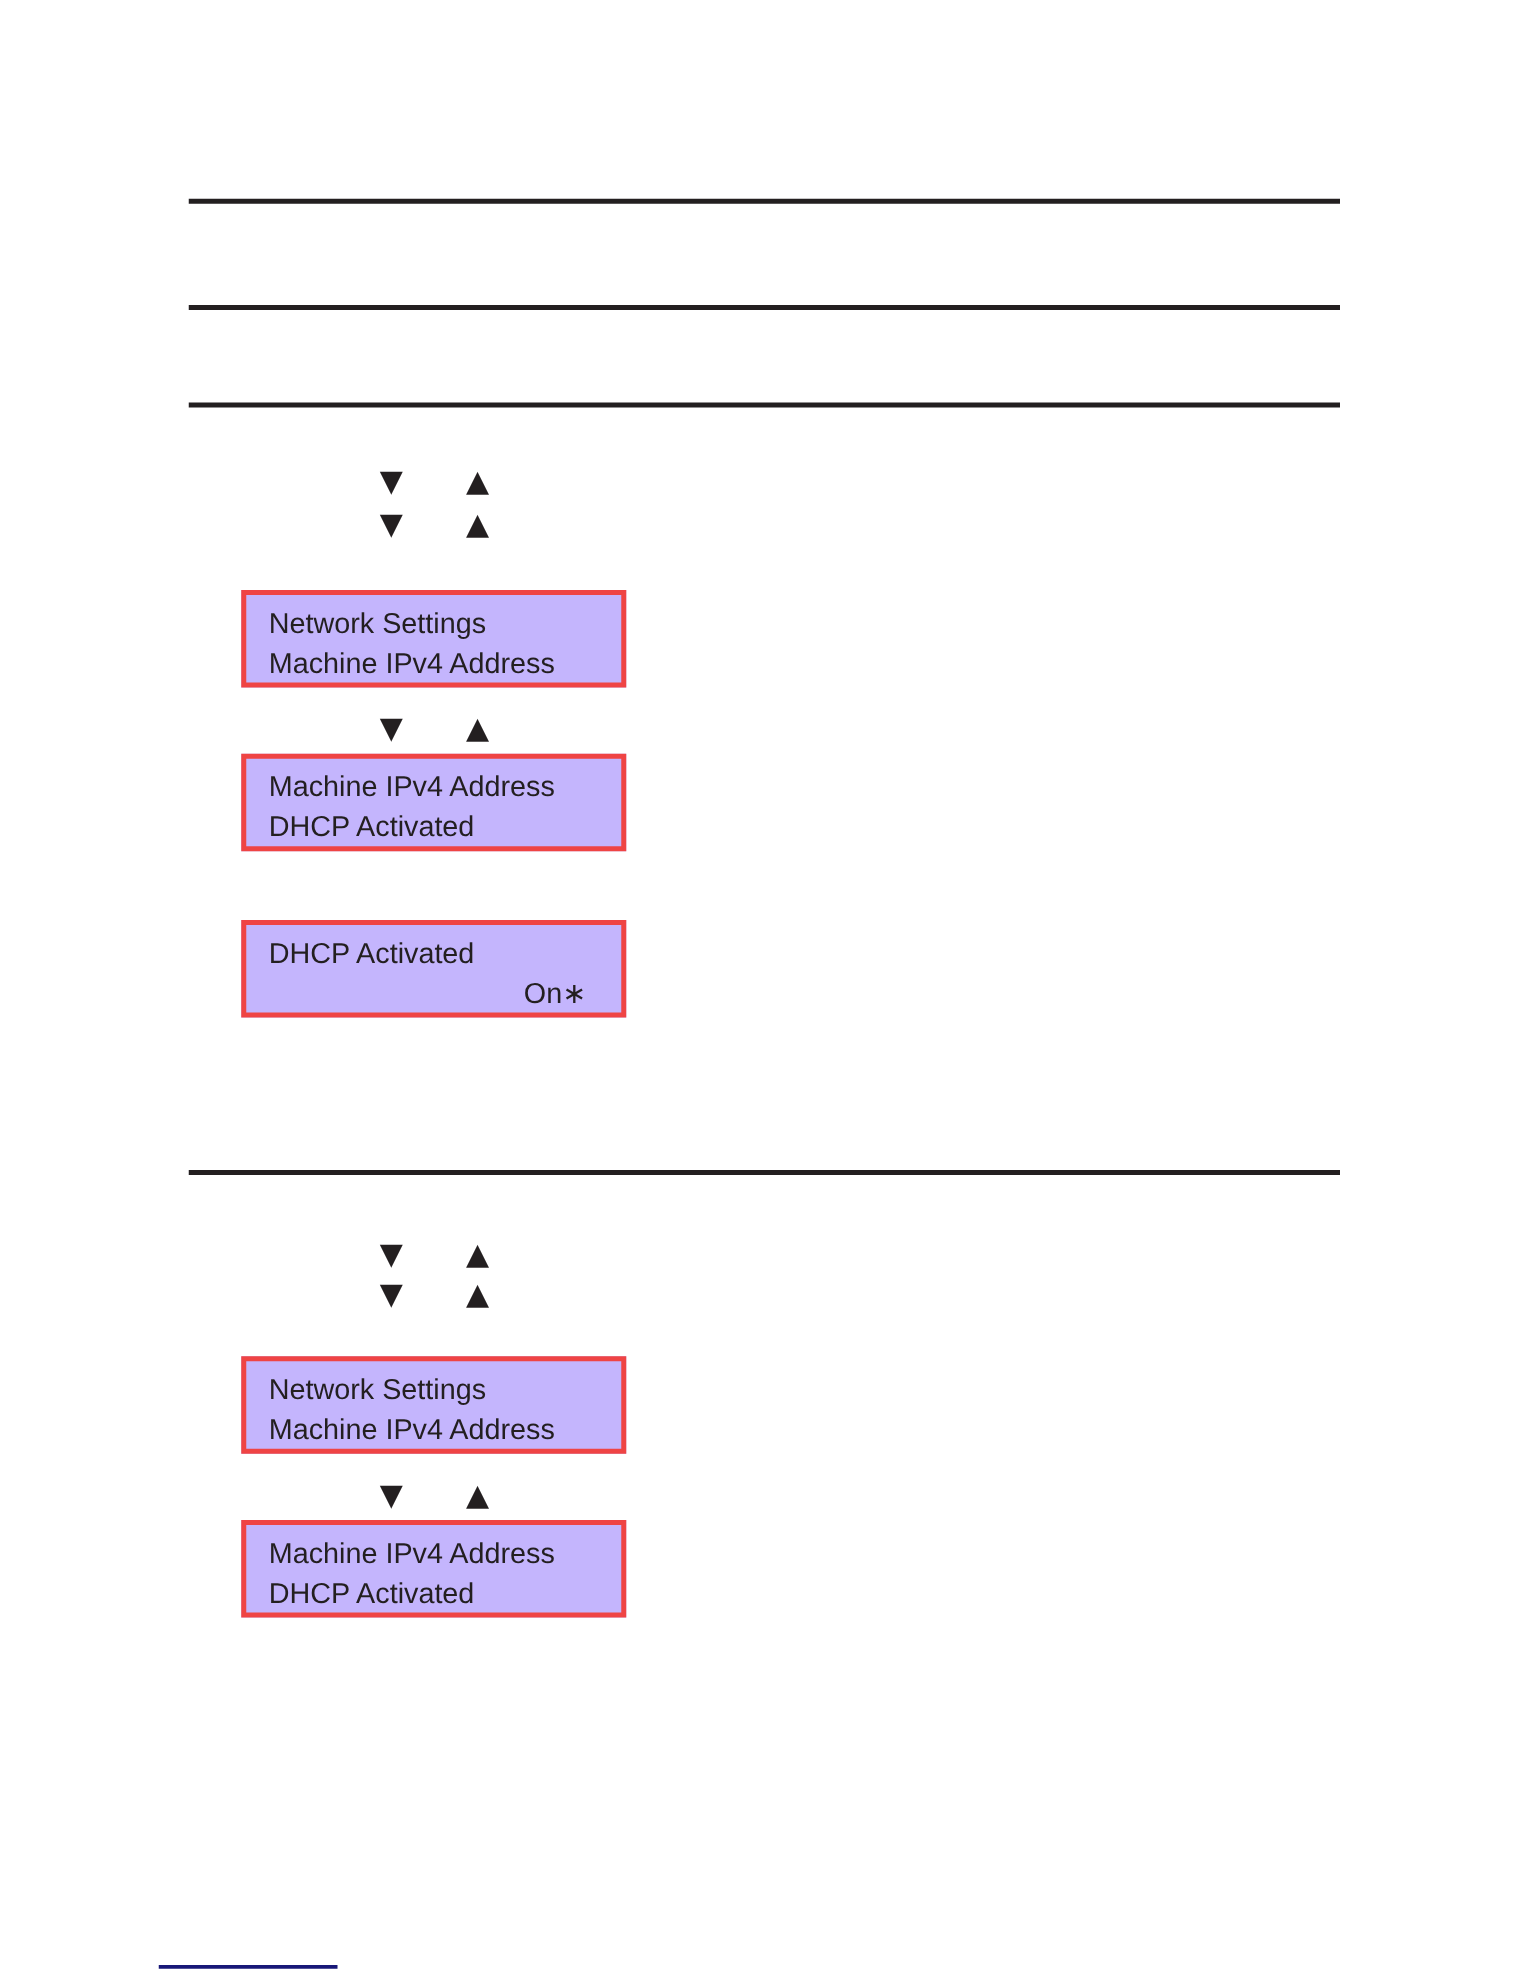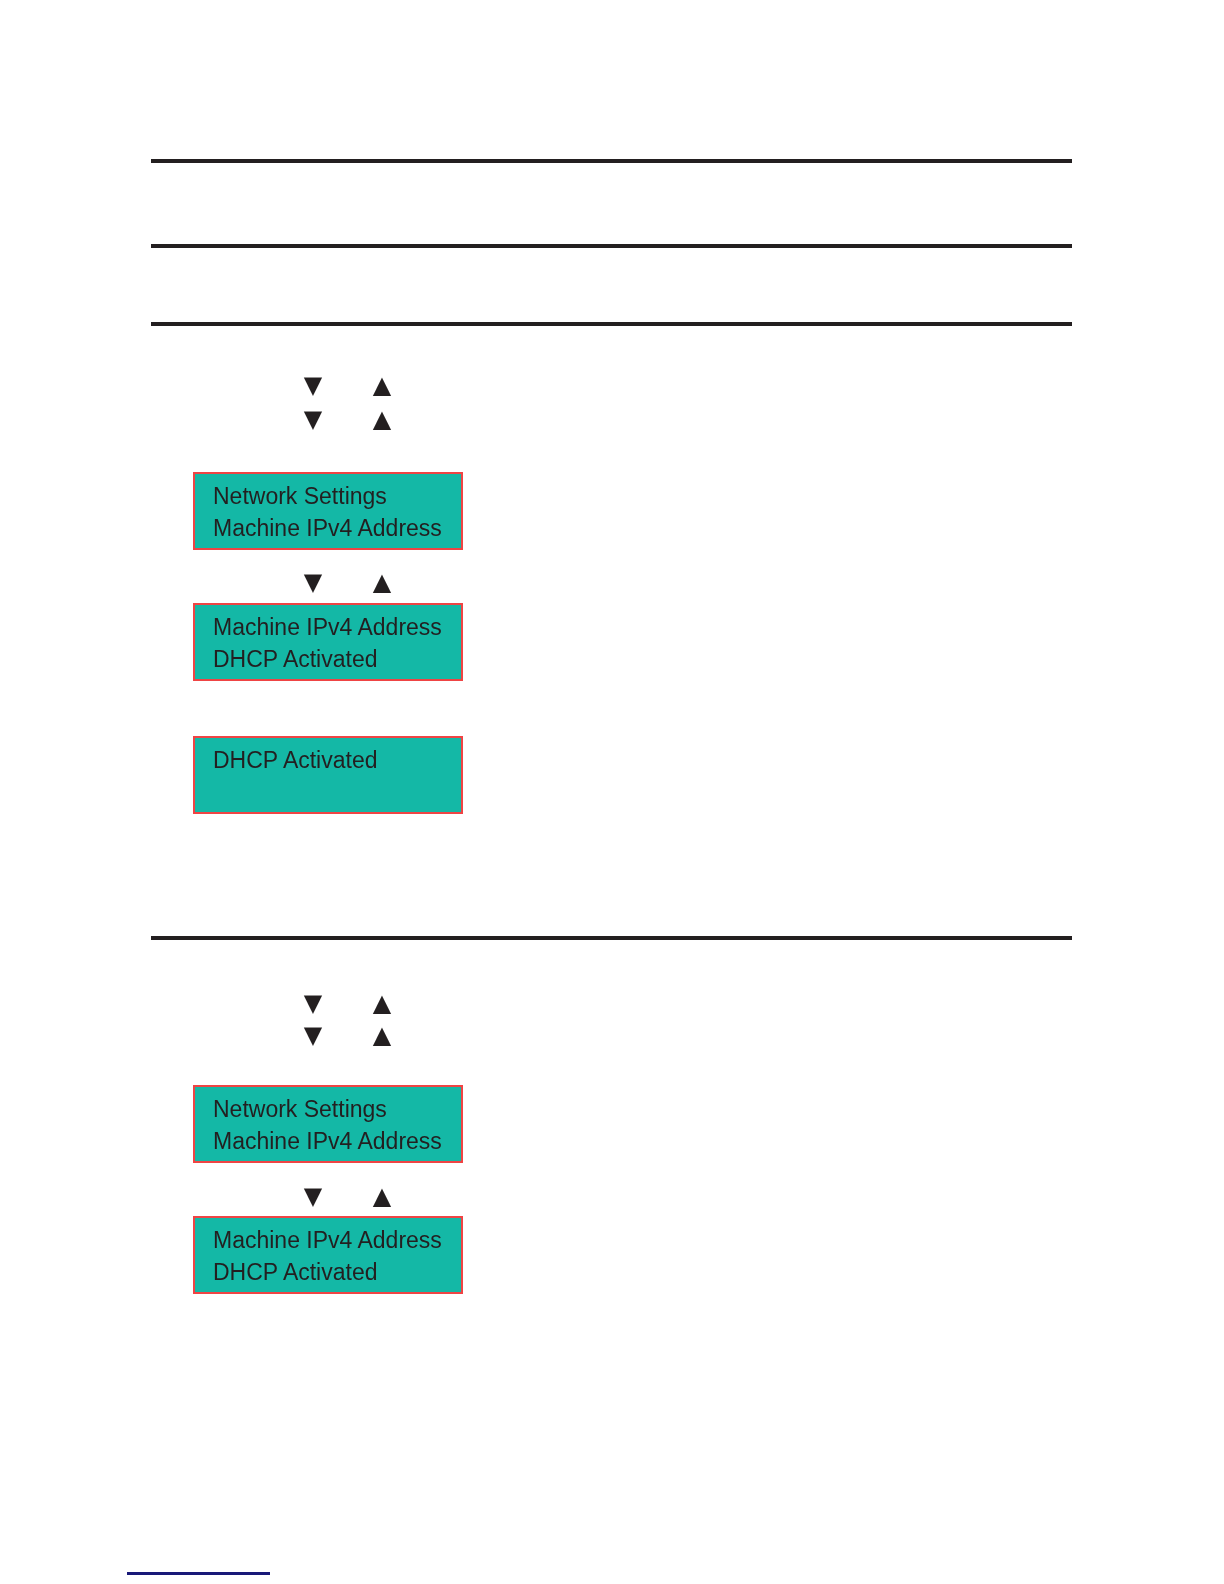--- a/index.html
+++ b/index.html
@@ -46,25 +46,25 @@
   .row-1 { top: 373px; }
   .row-2 { top: 407px; }
   .row-3 { top: 570px; }
   .row-4 { top: 991px; }
   .row-5 { top: 1023px; }
   .row-6 { top: 1184px; }
 
   .lcd-box {
     position: absolute;
     left: 193px;
-    width: 270px;
+    width: 308px;
     height: 78px;
-    border: 2px solid #ef4444;
+    border: 4px solid #ef4444;
     box-sizing: border-box;
-    background: #14b8a6;
+    background: #c4b5fd;
     padding-top: 6px;
   }
   .box-1 { top: 472px; }
   .box-2 { top: 603px; }
   .box-3 { top: 736px; }
   .box-4 { top: 1085px; }
   .box-5 { top: 1216px; }
 
   .lcd-line {
     font-size: 23px;
@@ -116,20 +116,21 @@
     <span class="arrow">▲</span>
   </div>
 
   <div class="lcd-box box-2">
     <div class="lcd-line">Machine IPv4 Address</div>
     <div class="lcd-line">DHCP Activated</div>
   </div>
 
   <div class="lcd-box box-3">
     <div class="lcd-line">DHCP Activated</div>
+    <div class="lcd-line lcd-value">On∗</div>
   </div>
 
   <div class="hr hr-4"></div>
 
   <div class="arrow-row row-4">
     <span class="arrow">▼</span>
     <span class="arrow">▲</span>
   </div>
   <div class="arrow-row row-5">
     <span class="arrow">▼</span>

